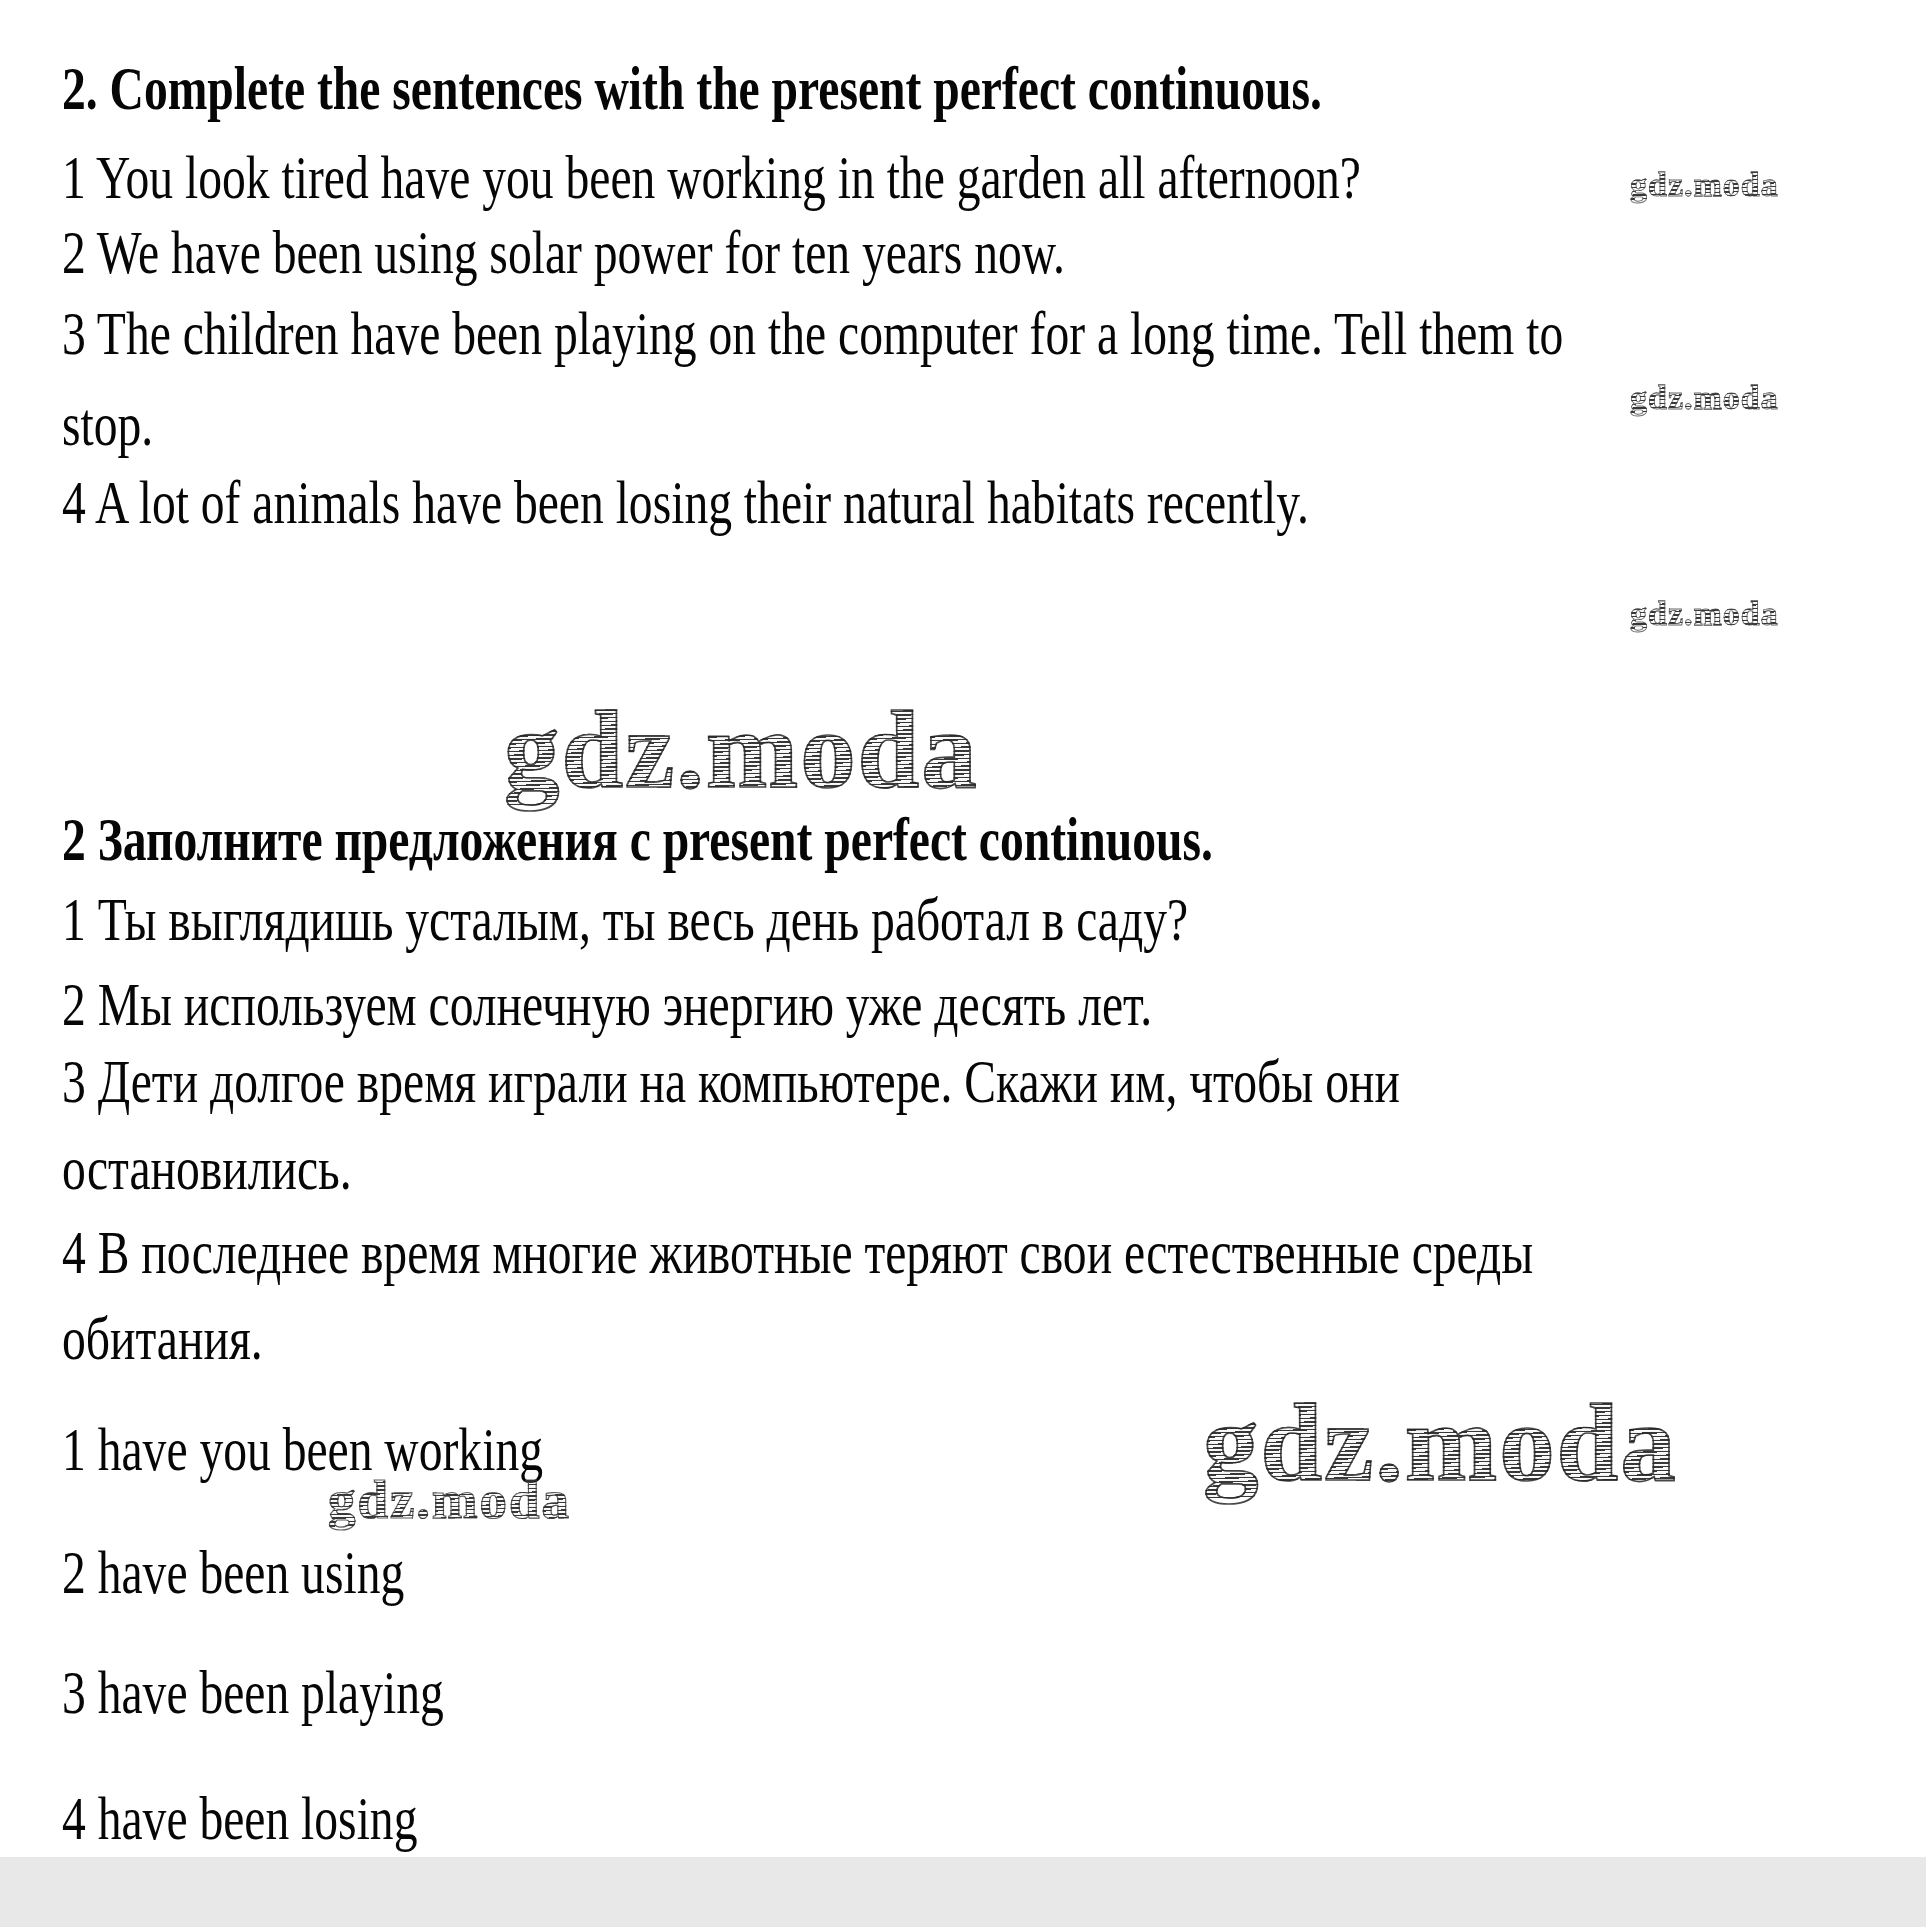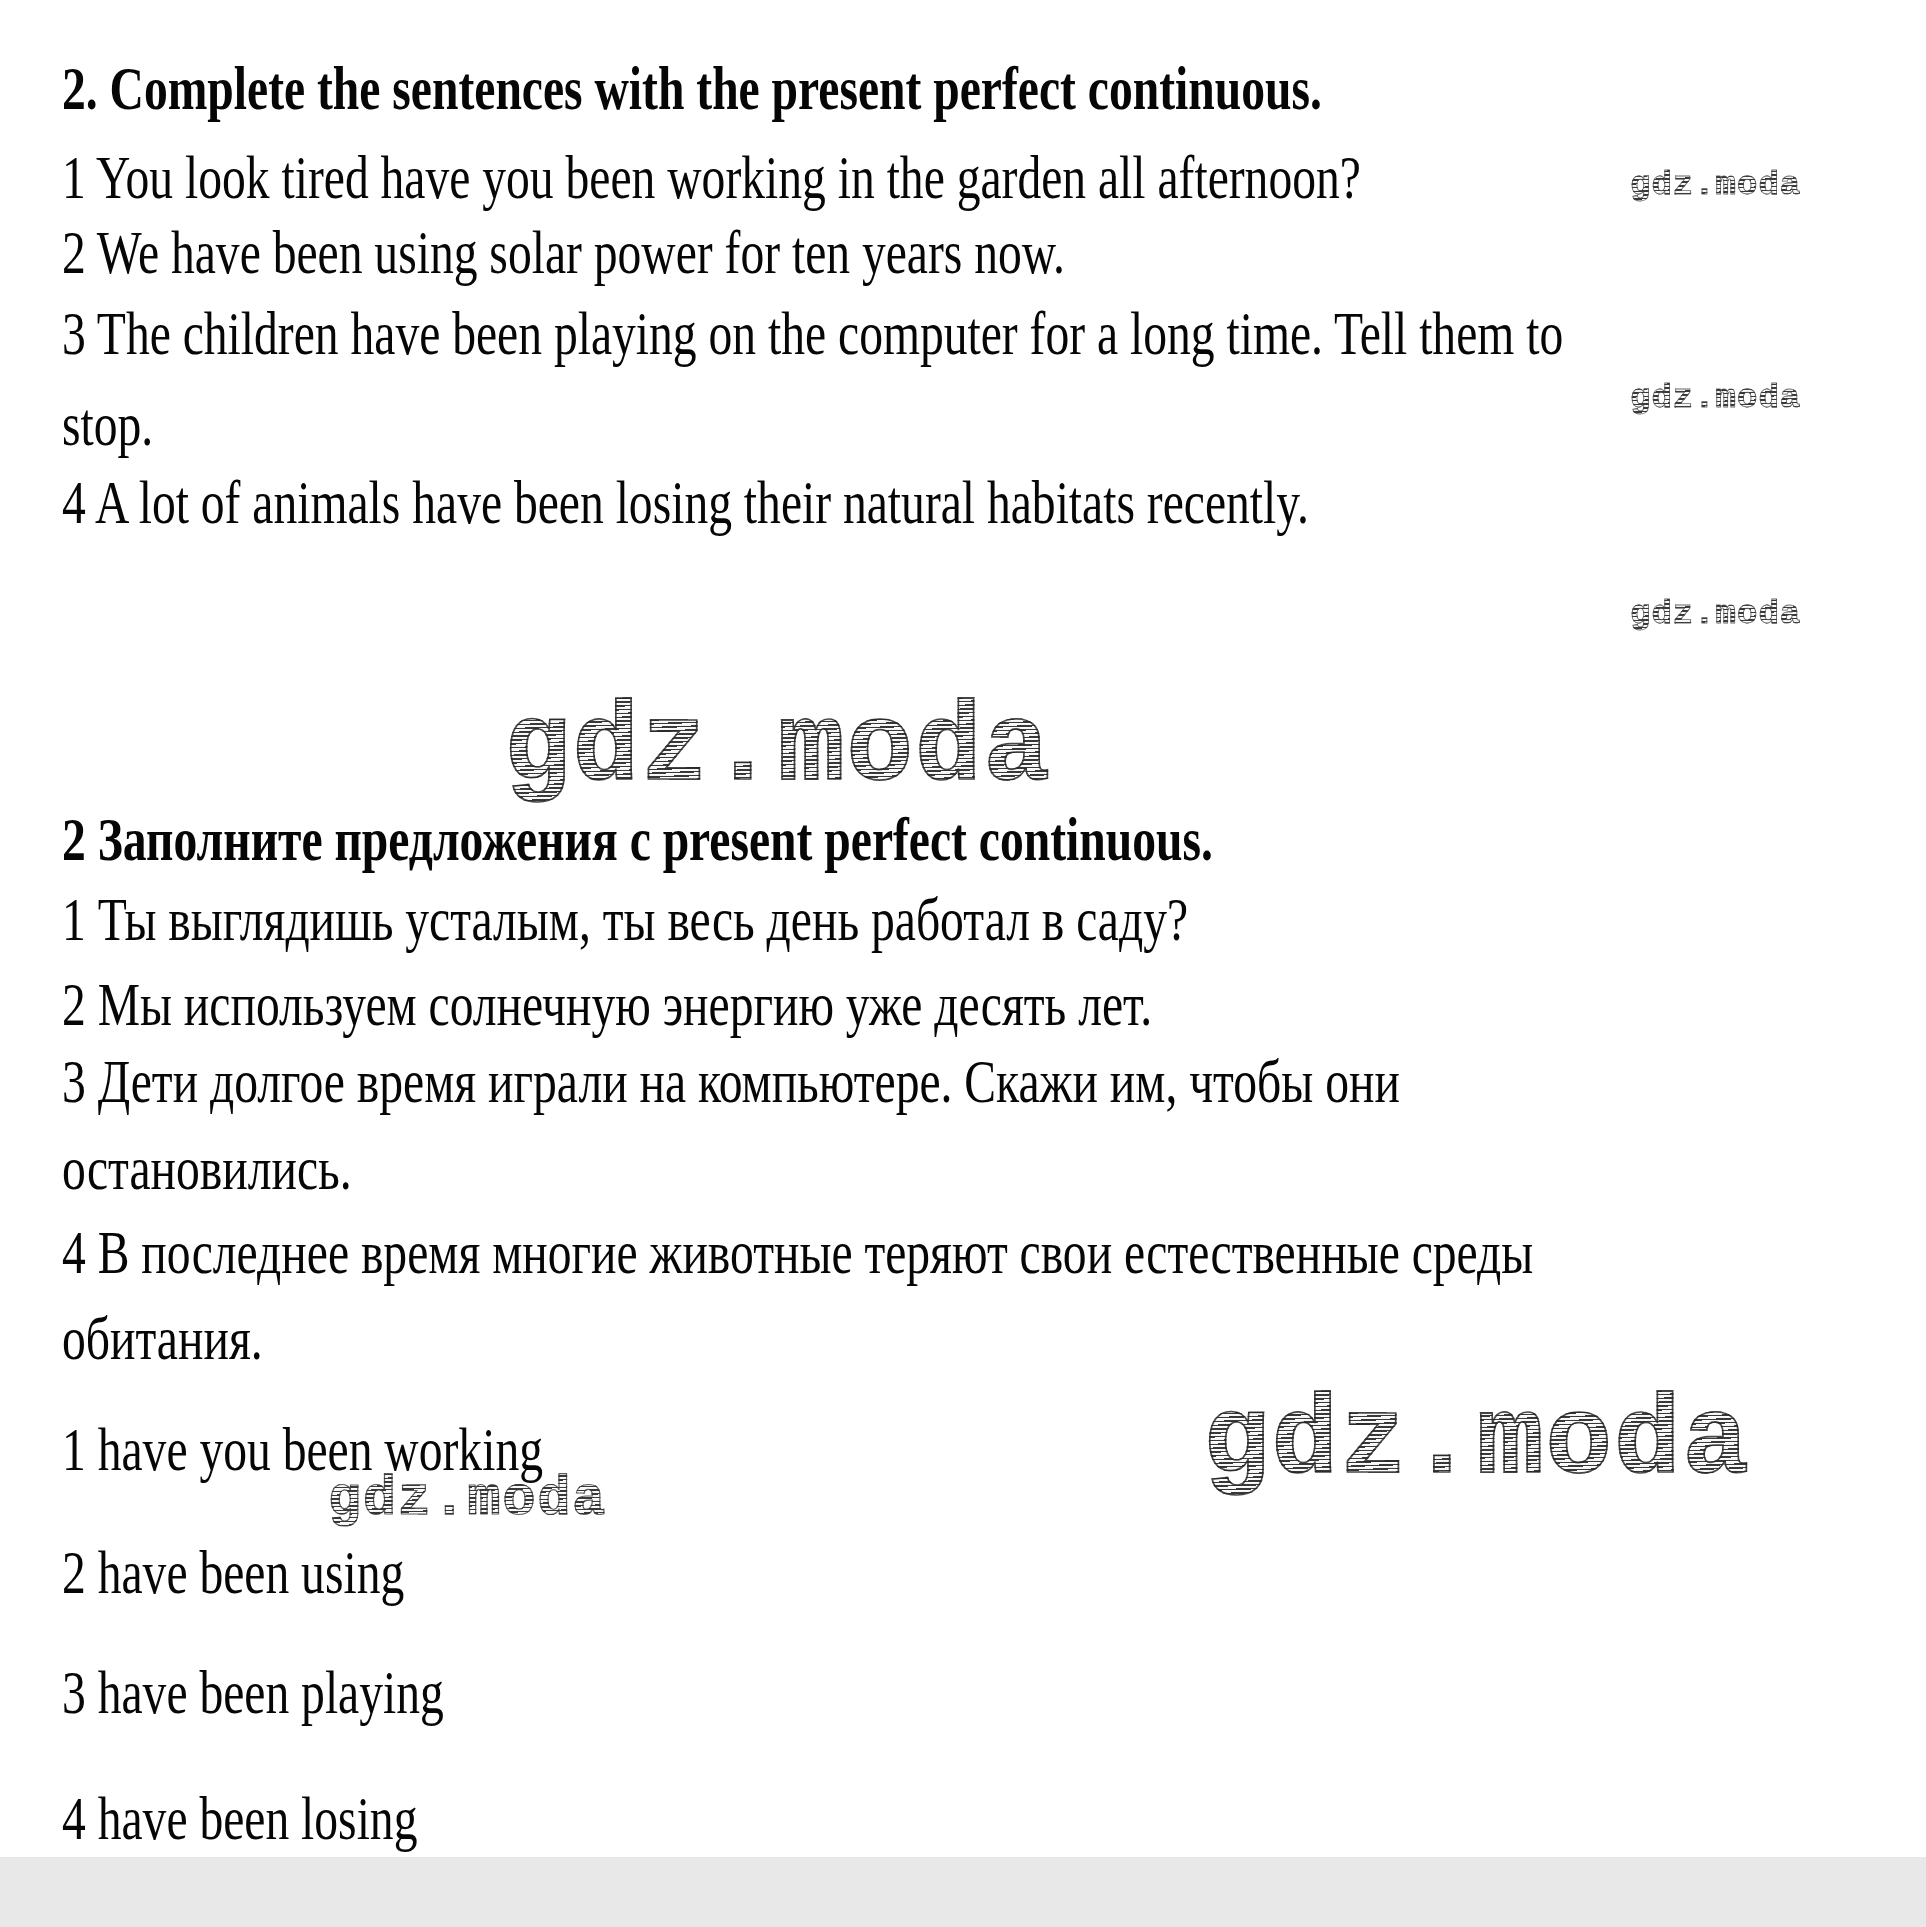--- a/index.html
+++ b/index.html
@@ -17,21 +17,21 @@
     font-size:61px;
     line-height:1;
     white-space:nowrap;
     transform:scaleX(0.78);
     transform-origin:0 0;
     color:#060606;
   }
   .bold{font-weight:bold;}
   .wm{
     position:absolute;
-    font-family:Liberation Mono, monospace;
+    font-family:Liberation Serif, serif;
     font-weight:bold;
     line-height:1;
     white-space:nowrap;
     color:transparent;
     background-image:repeating-linear-gradient(178deg,
       rgba(45,45,45,0.95) 0px, rgba(45,45,45,0.95) 1.5px,
       rgba(255,255,255,0.05) 1.5px, rgba(220,220,220,0.35) 3.8px);
     -webkit-background-clip:text;
     background-clip:text;
     -webkit-text-stroke:1.2px rgba(55,55,55,0.8);

